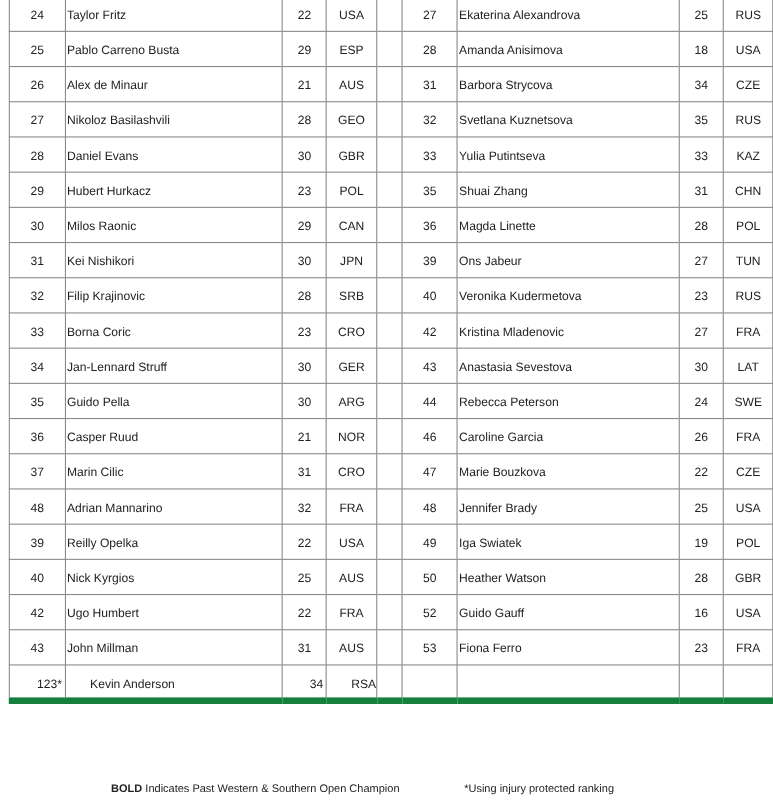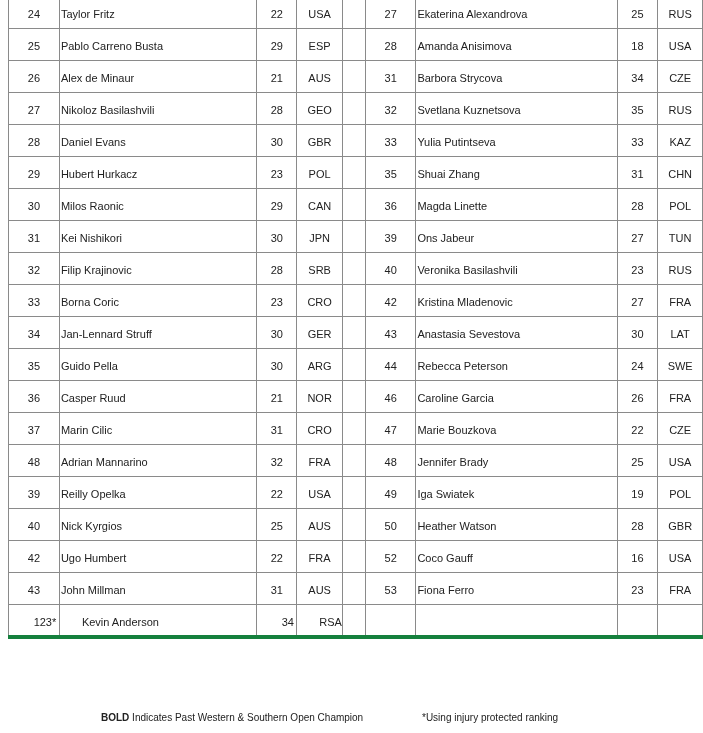--- a/index.html
+++ b/index.html
@@ -5,21 +5,21 @@
   html, body { margin:0; padding:0; background:#fff; }
   body { width:703px; height:733px; position:relative; overflow:hidden;
          font-family:"Liberation Sans", sans-serif; font-size:11px; color:#222; }
   table { position:absolute; left:8px; top:-4px; border-collapse:collapse; table-layout:fixed; }
   td { border:1px solid #8a8a8a; height:32px; padding:0; vertical-align:top; padding-top:11px; box-sizing:border-box; }
   td.rank { text-align:center; }
   td.name { text-align:left; padding-left:1px; }
   td.age { text-align:center; }
   td.ctry { text-align:center; }
   td.gap { }
-  tr.last td { border-bottom:4px solid #15803d;padding-left:22px; }
+  tr.last td { border-bottom:6px solid #15803d;padding-left:22px; }
   td.bold { font-weight:normal; }
   .footer { position:absolute; top:712px; font-size:10px; color:#222; }
   .footer b { font-weight:bold; }
 </style>
 </head>
 <body>
 
 <table>
   <colgroup>
     <col style="width:51px">
@@ -121,21 +121,21 @@
         <td class="age">27</td>
         <td class="ctry">TUN</td>
       </tr>
       <tr>
         <td class="rank">32</td>
         <td class="name">Filip Krajinovic</td>
         <td class="age">28</td>
         <td class="ctry">SRB</td>
         <td class="gap"></td>
         <td class="rank">40</td>
-        <td class="name">Veronika Basilashvili</td>
+        <td class="name">Veronika Kudermetova</td>
         <td class="age">23</td>
         <td class="ctry">RUS</td>
       </tr>
       <tr>
         <td class="rank">33</td>
         <td class="name">Borna Coric</td>
         <td class="age">23</td>
         <td class="ctry">CRO</td>
         <td class="gap"></td>
         <td class="rank">42</td>
@@ -220,21 +220,21 @@
         <td class="age">28</td>
         <td class="ctry">GBR</td>
       </tr>
       <tr>
         <td class="rank">42</td>
         <td class="name">Ugo Humbert</td>
         <td class="age">22</td>
         <td class="ctry">FRA</td>
         <td class="gap"></td>
         <td class="rank">52</td>
-        <td class="name">Coco Gauff</td>
+        <td class="name">Guido Gauff</td>
         <td class="age">16</td>
         <td class="ctry">USA</td>
       </tr>
       <tr>
         <td class="rank">43</td>
         <td class="name">John Millman</td>
         <td class="age">31</td>
         <td class="ctry">AUS</td>
         <td class="gap"></td>
         <td class="rank">53</td>

